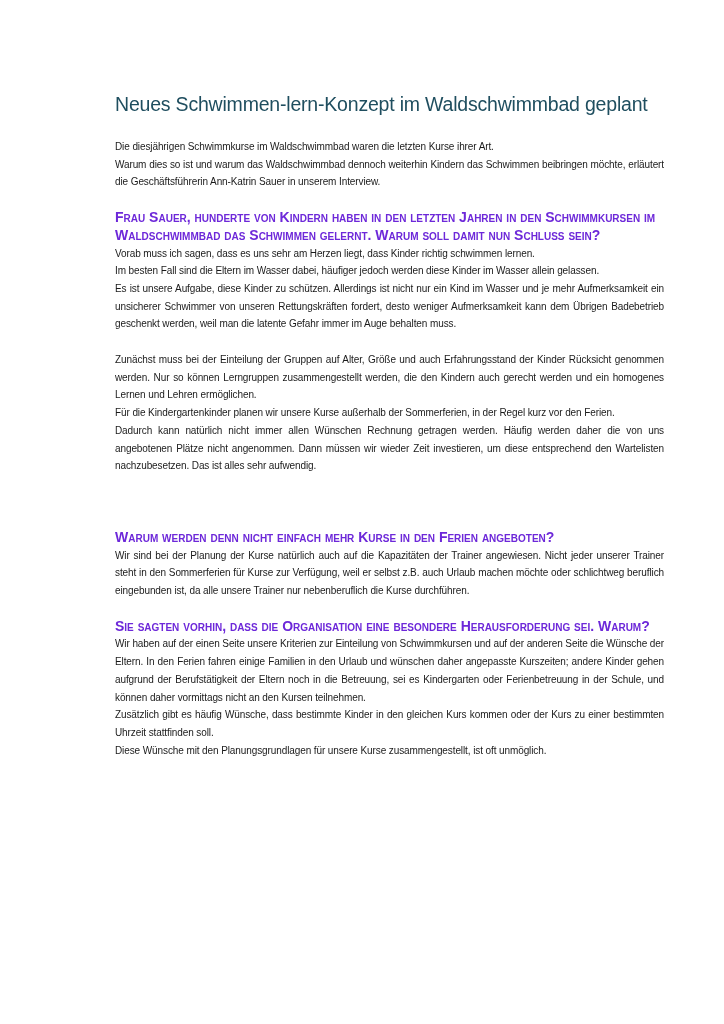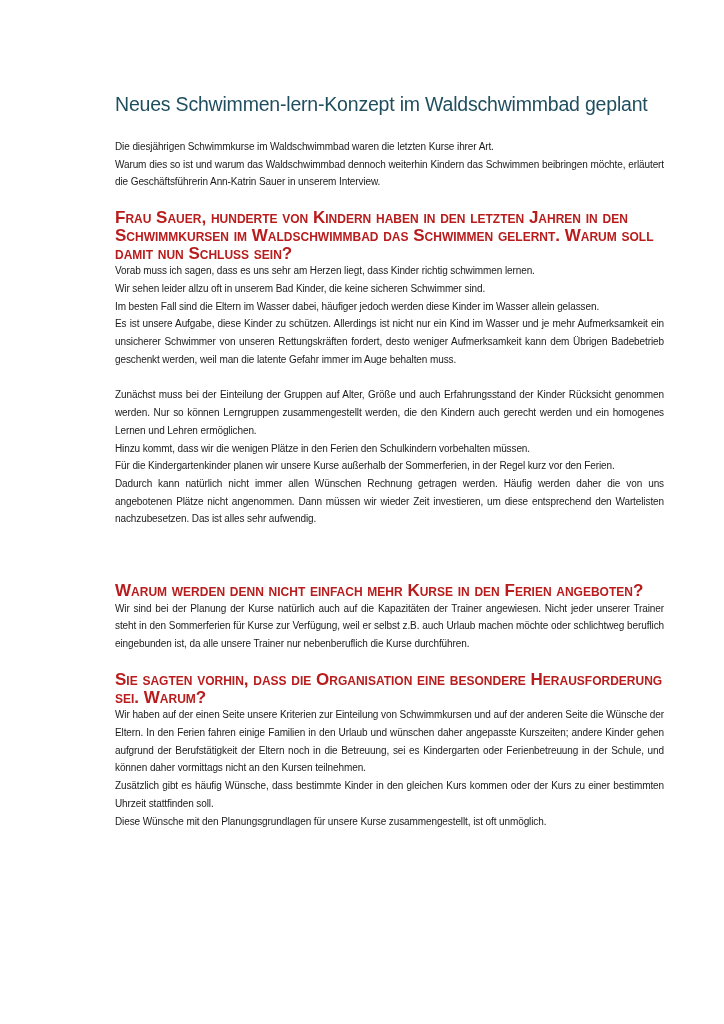--- a/index.html
+++ b/index.html
@@ -34,24 +34,24 @@
     }
     p {
       margin: 0;
       font-size: 10px;
       line-height: 17.7px;
       text-align: justify;
       letter-spacing: -0.1px;
     }
     .intro { margin-bottom: 18px; }
     .question {
-      font-size: 17px;
+      font-size: 14px;
       line-height: 17.7px;
       font-weight: bold;
-      color: #b91c1c;
+      color: #6d28d9;
       font-variant: small-caps;
       margin: 0;
       letter-spacing: 0px;
       text-align: left;
     }
     .section { margin-bottom: 18px; }
     .gap-large { height: 36px; }
     .gap-mid { height: 18px; }
   </style>
 </head>
@@ -61,26 +61,24 @@
   <h1 class="title">Neues Schwimmen-lern-Konzept im Waldschwimmbad geplant</h1>
 
   <div class="intro">
     <p>Die diesjährigen Schwimmkurse im Waldschwimmbad waren die letzten Kurse ihrer Art.</p>
     <p>Warum dies so ist und warum das Waldschwimmbad dennoch weiterhin Kindern das Schwimmen beibringen möchte, erläutert die Geschäftsführerin Ann-Katrin Sauer in unserem Interview.</p>
   </div>
 
   <div class="section">
     <p class="question">Frau Sauer, hunderte von Kindern haben in den letzten Jahren in den Schwimmkursen im Waldschwimmbad das Schwimmen gelernt. Warum soll damit nun Schluss sein?</p>
     <p>Vorab muss ich sagen, dass es uns sehr am Herzen liegt, dass Kinder richtig schwimmen lernen.</p>
-    <p>Wir sehen leider allzu oft in unserem Bad Kinder, die keine sicheren Schwimmer sind.</p>
     <p>Im besten Fall sind die Eltern im Wasser dabei, häufiger jedoch werden diese Kinder im Wasser allein gelassen.</p>
     <p>Es ist unsere Aufgabe, diese Kinder zu schützen. Allerdings ist nicht nur ein Kind im Wasser und je mehr Aufmerksamkeit ein unsicherer Schwimmer von unseren Rettungskräften fordert, desto weniger Aufmerksamkeit kann dem Übrigen Badebetrieb geschenkt werden, weil man die latente Gefahr immer im Auge behalten muss.</p>
     <div class="gap-mid"></div>
     <p>Zunächst muss bei der Einteilung der Gruppen auf Alter, Größe und auch Erfahrungsstand der Kinder Rücksicht genommen werden. Nur so können Lerngruppen zusammengestellt werden, die den Kindern auch gerecht werden und ein homogenes Lernen und Lehren ermöglichen.</p>
-    <p>Hinzu kommt, dass wir die wenigen Plätze in den Ferien den Schulkindern vorbehalten müssen.</p>
     <p>Für die Kindergartenkinder planen wir unsere Kurse außerhalb der Sommerferien, in der Regel kurz vor den Ferien.</p>
     <p>Dadurch kann natürlich nicht immer allen Wünschen Rechnung getragen werden. Häufig werden daher die von uns angebotenen Plätze nicht angenommen. Dann müssen wir wieder Zeit investieren, um diese entsprechend den Wartelisten nachzubesetzen. Das ist alles sehr aufwendig.</p>
   </div>
 
   <div class="gap-large"></div>
 
   <div class="section">
     <p class="question">Warum werden denn nicht einfach mehr Kurse in den Ferien angeboten?</p>
     <p>Wir sind bei der Planung der Kurse natürlich auch auf die Kapazitäten der Trainer angewiesen. Nicht jeder unserer Trainer steht in den Sommerferien für Kurse zur Verfügung, weil er selbst z.B. auch Urlaub machen möchte oder schlichtweg beruflich eingebunden ist, da alle unsere Trainer nur nebenberuflich die Kurse durchführen.</p>
   </div>

